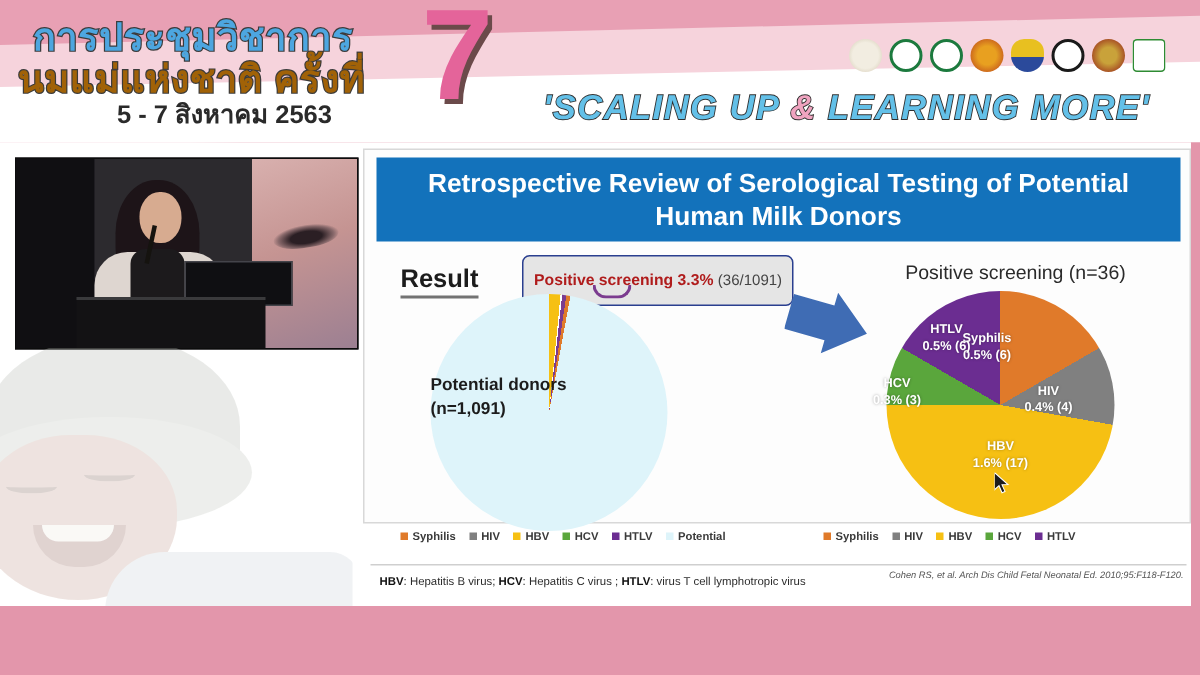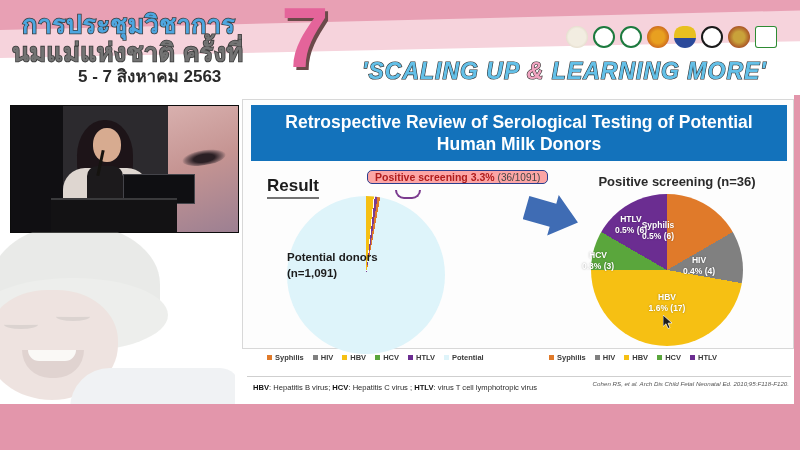--- a/index.html
+++ b/index.html
@@ -32,21 +32,21 @@
   .thai-line1 {
     position:absolute; left:22px; top:4px;
     font-size:25px; font-weight:bold; letter-spacing:.5px;
     color:#4da6e0; -webkit-text-stroke:1.6px #3b3b3b;
     paint-order:stroke fill;
     white-space:nowrap;
   }
   .thai-line2 {
     position:absolute; left:12px; top:32px;
     font-size:25px; font-weight:bold; letter-spacing:.5px;
-    color:#737373; -webkit-text-stroke:1.6px #3b3b3b;
+    color:#a16207; -webkit-text-stroke:1.6px #3b3b3b;
     paint-order:stroke fill;
     white-space:nowrap;
   }
   .thai-date {
     position:absolute; left:78px; top:62px;
     font-size:17px; font-weight:bold; color:#2a2a2a; white-space:nowrap;
   }
   .big-seven {
     position:absolute; left:281px; top:-6px;
     font-size:86px; font-weight:bold; color:#e4649a;
@@ -163,23 +163,23 @@
     background:#1372bb; color:#fff;
     display:flex; align-items:center; justify-content:center; text-align:center;
     font-size:17.5px; font-weight:bold; line-height:1.28; padding:0 10px;
   }
   .result-label {
     position:absolute; left:24px; top:76px;
     font-size:17px; font-weight:bold; color:#1c1c1c;
     border-bottom:2px solid #737373; padding-bottom:1px;
   }
   .callout {
-    position:absolute; left:124px; top:70px;
-    background:#fca5a5; border:1.5px solid #2a3f8f; border-radius:5px;
-    padding:0 7px; white-space:nowrap;
+    position:absolute; left:105px; top:70px;
+    background:#e5e5e5; border:1.5px solid #2a3f8f; border-radius:5px;
+    padding:10px 7px; white-space:nowrap;
     font-size:10.5px; font-weight:bold; color:#b01c1c;
   }
   .callout .frac { color:#444; font-weight:normal; font-size:10px; }
   .callout-brace {
     position:absolute; left:152px; top:90px; width:26px; height:9px;
     border:2px solid #7b3b8f; border-top:none; border-radius:0 0 9px 9px;
   }
   .blue-arrow {
     position:absolute; left:280px; top:92px; width:58px; height:46px;
   }
@@ -201,21 +201,21 @@
   }
   .pie-left-label {
     position:absolute; left:44px; top:150px; width:158px;
     font-size:11.5px; font-weight:bold; color:#1c1c1c;
     line-height:1.35;
   }
 
   
   .pie-right-title {
     position:absolute; left:318px; top:74px; width:232px;
-    text-align:center; font-size:13px; font-weight:bold; color:#2a2a2a;
+    text-align:center; font-size:13px; font-weight:normal; color:#2a2a2a;
   }
   .pie-right {
     position:absolute; left:348px; top:94px; width:152px; height:152px;
     border-radius:50%;
     background:conic-gradient(from 0deg,
       #e07a2a 0deg 60deg,
       #808080 60deg 100deg,
       #f6c013 100deg 270deg,
       #5aa63c 270deg 300deg,
       #6b2d91 300deg 360deg);

